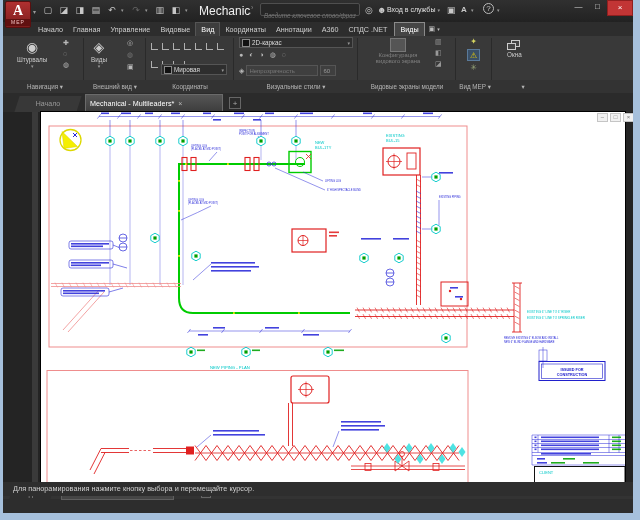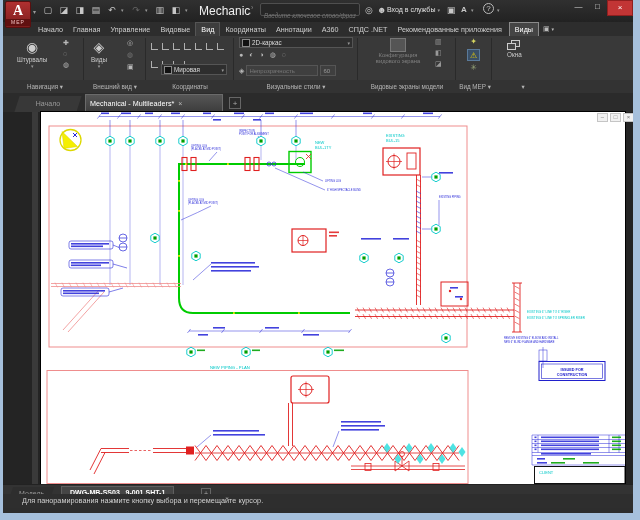--- a/index.html
+++ b/index.html
@@ -63,21 +63,21 @@
   .scrollstrip{position:absolute;left:29px;top:0;width:6px;height:100%;background:#3a3a3a;}
   .canvas{position:absolute;left:38px;top:0;width:584px;height:372px;background:#fff;outline:1px solid #000;}
   .childbtns{position:absolute;left:556px;top:1px;display:flex;gap:2px;z-index:4;}
   .childbtn{width:11px;height:9px;background:#f1f1f1;border:1px solid #c5c5c5;color:#777;font-size:6px;line-height:7px;text-align:center;}
   
   .ltabs{position:absolute;left:0;top:484px;width:100%;height:15px;background:#333;border-top:1px solid #222;}
   .ltab-model{position:absolute;left:8px;top:2px;color:#999;font-size:7px;line-height:13px;padding:0 8px;transform:skewX(-18deg);background:#2e2e2e;}
   .ltab-model span{display:block;transform:skewX(18deg);}
   .ltab-active{position:absolute;left:58px;top:1px;background:#454545;border:1px solid #5f5f5f;color:#fff;font-size:7px;font-weight:bold;line-height:12px;padding:0 8px;white-space:nowrap;}
   .ltab-plus{position:absolute;left:198px;top:3px;width:10px;height:10px;border:1px solid #666;color:#aaa;font-size:7px;line-height:9px;text-align:center;}
-  .statusbar{position:absolute;left:0;top:494px;width:100%;height:14px;background:#2e2e2e;color:#d0d0d0;font-size:7.3px;line-height:14px;padding-left:19px;}
+  .statusbar{position:absolute;left:0;top:482px;width:100%;height:14px;background:#2e2e2e;color:#d0d0d0;font-size:7.3px;line-height:14px;padding-left:10px;}
 </style>
 </head>
 <body>
 
 <div class="frame">
 <div class="app">
 
   <div class="titlebar">
     <div class="logo">
       <span class="a">A</span>
@@ -120,21 +120,20 @@
   <div class="rtabs">
     <span class="rtab">Начало</span>
     <span class="rtab">Главная</span>
     <span class="rtab">Управление</span>
     <span class="rtab">Видовые</span>
     <span class="rtab active">Вид</span>
     <span class="rtab">Координаты</span>
     <span class="rtab">Аннотации</span>
     <span class="rtab">A360</span>
     <span class="rtab">СПДС .NET</span>
-    <span class="rtab">Рекомендованные приложения</span>
     <span class="rtab boxed">Виды</span>
     <span class="rtab-cam"><span>▣</span> <span style="font-size:5px">▾</span></span>
   </div>
 
   <div class="ribbon">
 
     <div class="panel" style="left:4px;width:76px">
       <div class="bigbtn" style="position:absolute;left:10px;top:2px">
         <span class="g">◉</span>
         <span class="t">Штурвалы</span>

